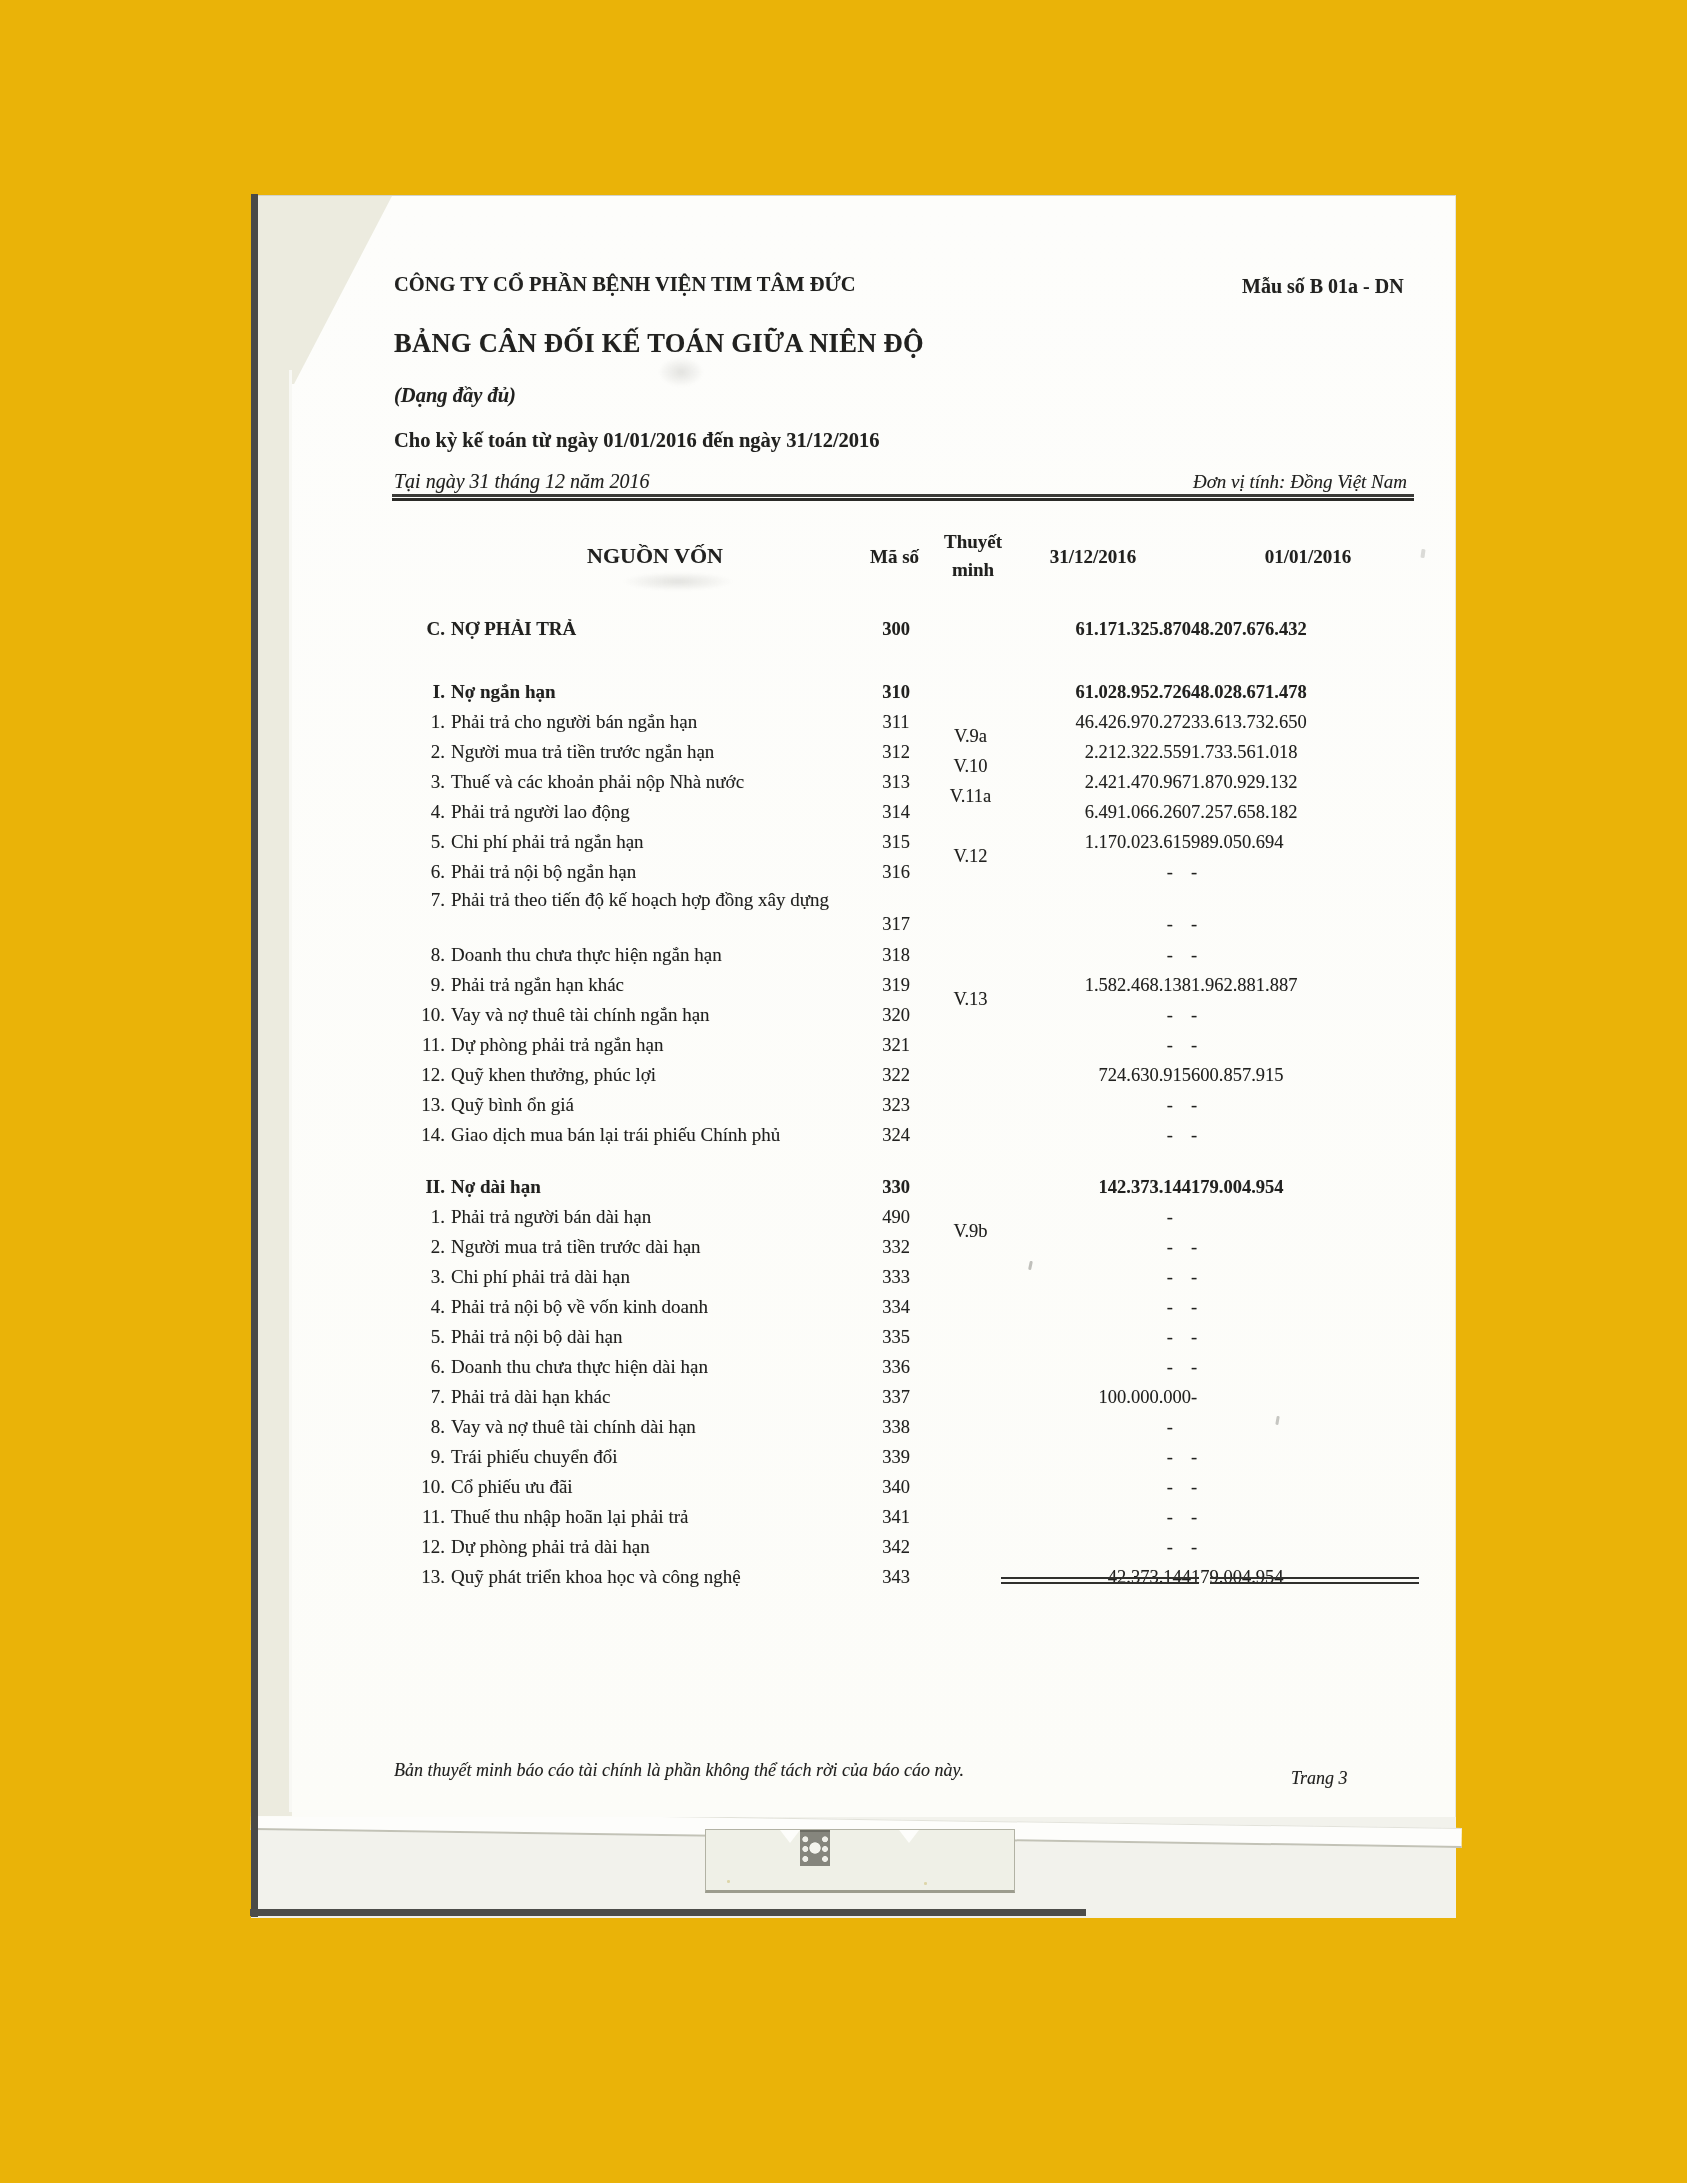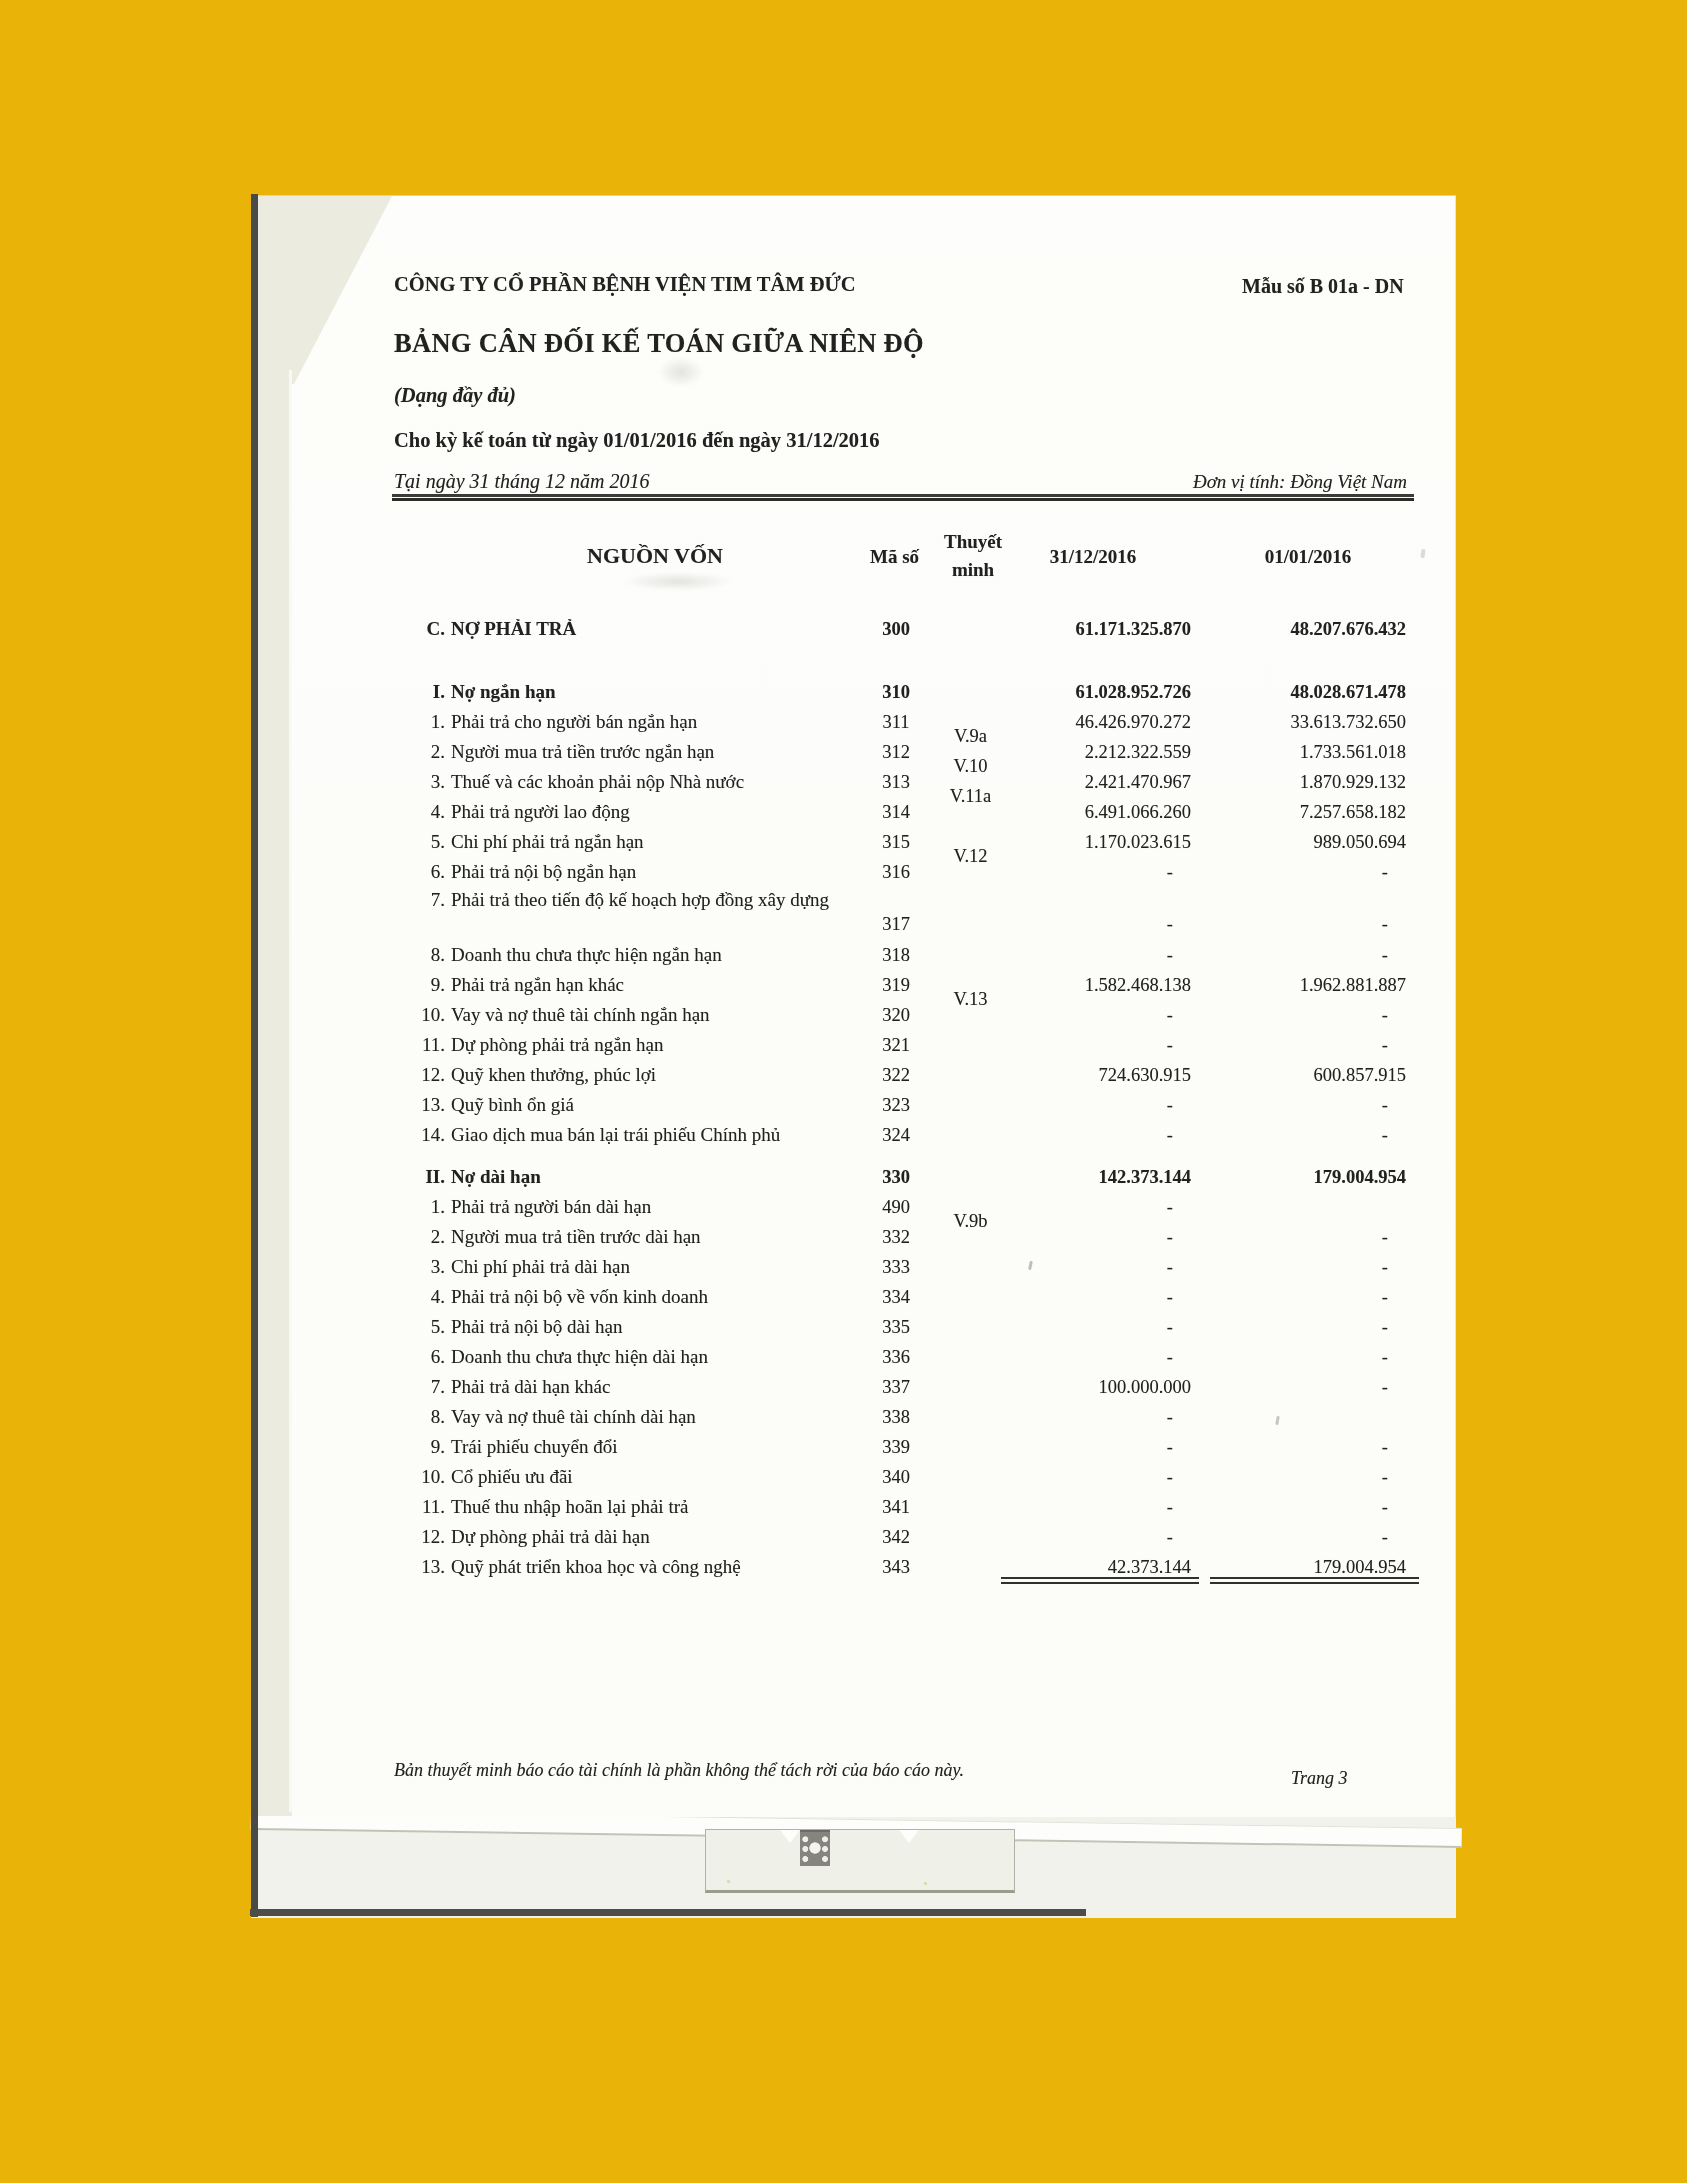--- a/index.html
+++ b/index.html
@@ -60,25 +60,25 @@
   .th-prior   { left:1242px; top:546px; width:132px; }
   
   .tbody { position:absolute; left:394px; top:599px; width:1012px; }
   .row { display:flex; height:30px; align-items:center; font-size:19px; }
   .cell { display:block; box-sizing:border-box; }
   .c-no    { width:51px;  text-align:right; }
   .c-label { width:418px; padding-left:6px; }
   .c-code  { width:66px; text-align:center; font-size:18.5px; }
   .c-note  { width:83px; text-align:center; font-size:18.5px;margin-top:28px; }
   .c-v1    { width:179px; text-align:right; font-size:18.5px; }
-  .c-v2    { width:215px; text-align:right; font-size:18.5px; }
+  .c-v2    { width:215px; font-size:18.5px; }
   .row.section { font-weight:bold; }
   .row.mt-c  { margin-top:15px; }
   .row.mt-i  { margin-top:33px; }
-  .row.mt-ii { margin-top:12px; }
+  .row.mt-ii { margin-top:22px; }
   .row.tall { height:53px; align-items:flex-end; }
   .row.tall .c-label { align-self:flex-start; text-align:justify; line-height:26.5px; }
   .row.tall .c-no { align-self:flex-start; line-height:26.5px; }
   .row.tall .c-code, .row.tall .c-v1, .row.tall .c-v2 { padding-bottom:5.3px; }
   .cell.dash { padding-right:18px; }
   .brule { position:absolute; height:6.6px; border-top:2px solid #30302d; border-bottom:2px solid #30302d; box-sizing:border-box; }
   .brule.b1 { left:1001px; top:1577px; width:198px; }
   .brule.b2 { left:1210px; top:1577px; width:209px; }
   
   .footer-note { position:absolute; left:394px; top:1760px; font-size:18px; font-style:italic; }

